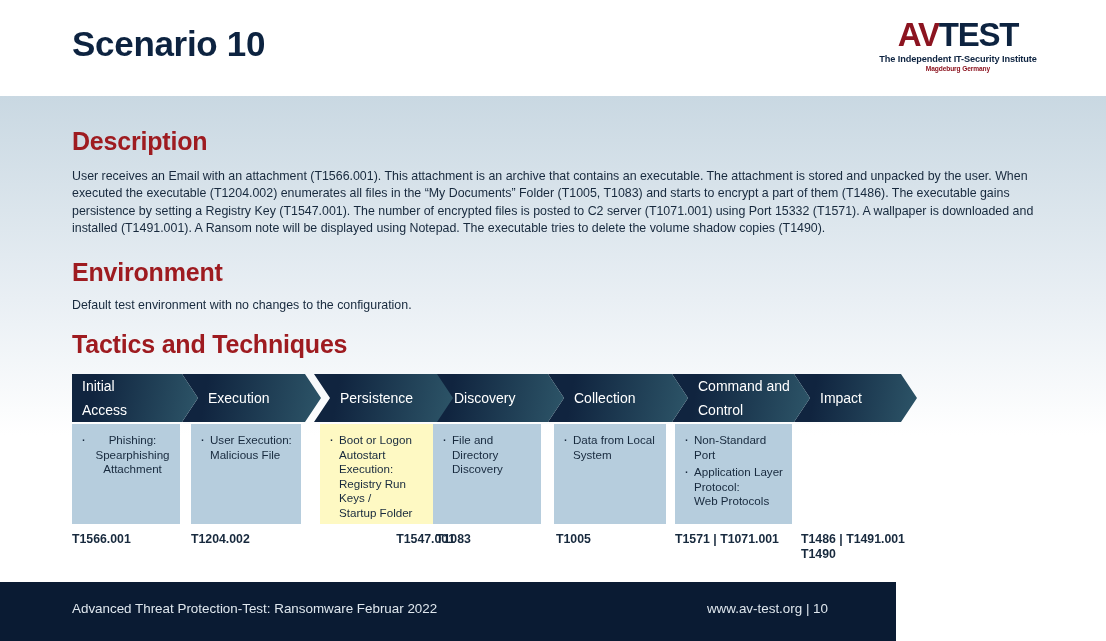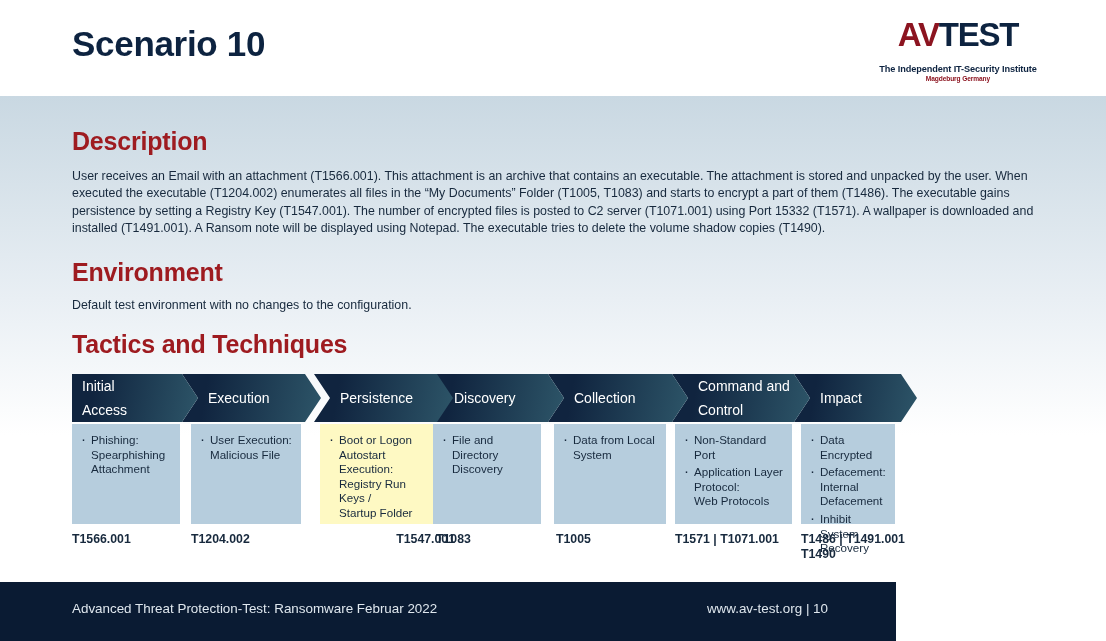--- a/index.html
+++ b/index.html
@@ -47,21 +47,21 @@
   .logo-main {
     font-size: 33px;
     font-weight: bold;
     letter-spacing: -1.2px;
     line-height: 1;
     white-space: nowrap;
   }
   .logo-av { color: #8c1420; }
   .logo-test { color: #0d2340; }
   .logo-sub {
-    margin-top: 13px;
+    margin-top: 3px;
     font-size: 9.2px;
     font-weight: bold;
     color: #0d2340;
     letter-spacing: -0.1px;
     white-space: nowrap;
   }
   .logo-sub2 {
     margin-top: 1px;
     font-size: 6.6px;
     font-weight: bold;
@@ -239,21 +239,21 @@
           <span>Collection</span>
         </div>
         <div class="chev mid" style="left: 600px; width: 138px; z-index: 15; background: linear-gradient(100deg, rgb(16, 36, 63) 0%, rgb(16, 36, 63) 18%, rgb(45, 85, 104) 100%);">
           <span>Command and<br>Control</span>
         </div>
         <div class="chev mid" style="left: 722px; width: 123px; z-index: 14; background: linear-gradient(100deg, rgb(16, 36, 63) 0%, rgb(16, 36, 63) 18%, rgb(45, 85, 104) 100%);">
           <span>Impact</span>
         </div>
       </div>
     <div class="cells" id="cells">
-        <div class="cell" style="left: 0px; width: 108px; background: rgb(182, 205, 221);">
+        <div class="cell" style="left: 0px; width: 108px; background: rgb(182, 205, 221); text-align: center;">
           <ul>
             <li>Phishing:<br>Spearphishing<br>Attachment</li>
           </ul>
         </div>
         <div class="tid" style="left: 0px; width: 138px;">T1566.001</div>
         <div class="cell" style="left: 119px; width: 110px; background: rgb(182, 205, 221);">
           <ul>
             <li>User Execution:<br>Malicious File</li>
           </ul>
         </div>
@@ -276,27 +276,20 @@
           </ul>
         </div>
         <div class="tid" style="left: 484px; width: 142px;">T1005</div>
         <div class="cell" style="left: 603px; width: 117px; background: rgb(182, 205, 221);">
           <ul>
             <li>Non-Standard Port</li>
             <li>Application Layer<br>Protocol:<br>Web Protocols</li>
           </ul>
         </div>
         <div class="tid" style="left: 603px; width: 147px;">T1571 | T1071.001</div>
-        <div class="cell" style="left: 729px; width: 94px; background: rgb(182, 205, 221);">
-          <ul>
-            <li>Data Encrypted</li>
-            <li>Defacement:<br>Internal<br>Defacement</li>
-            <li>Inhibit System<br>Recovery</li>
-          </ul>
-        </div>
         <div class="tid" style="left: 729px; width: 124px;">T1486 | T1491.001
 T1490</div>
       </div>
   </div>
 
   <div class="footer">
     <div class="footer-left">Advanced Threat Protection-Test: Ransomware Februar 2022</div>
     <div class="footer-right">www.av-test.org | 10</div>
   </div>
 

